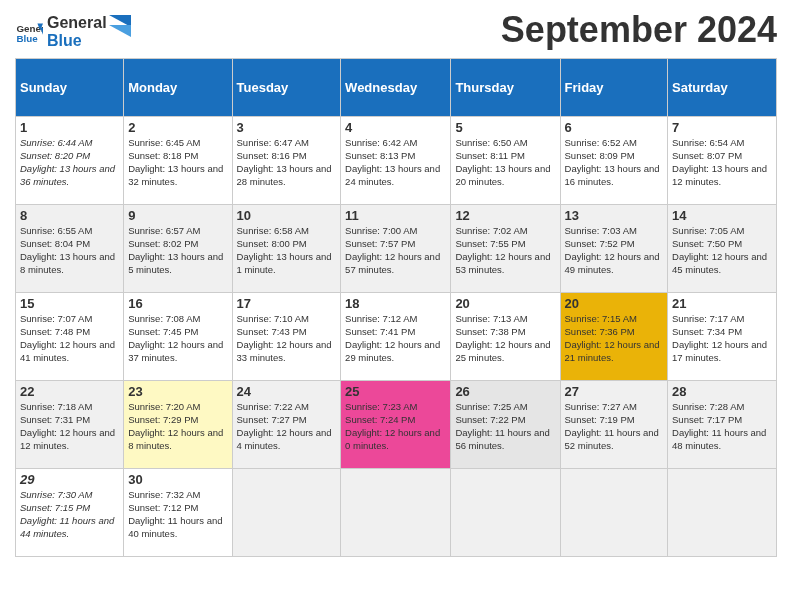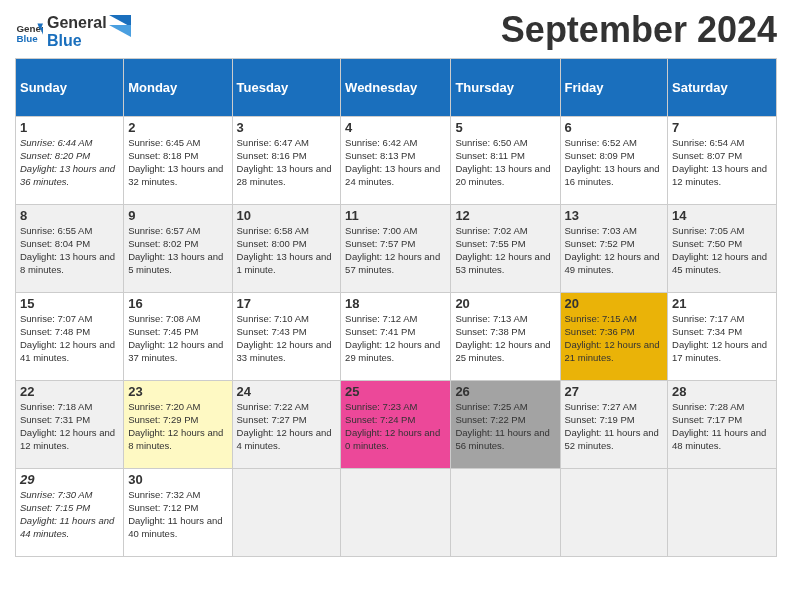--- a/index.html
+++ b/index.html
@@ -273,21 +273,21 @@
             <div class="day-info" style="white-space: pre-line;">Sunrise: 7:22 AM
 Sunset: 7:27 PM
 Daylight: 12 hours and 4 minutes.</div>
           </td>
           <td style="background: #ec4899;">
             <span class="day-num">25</span>
             <div class="day-info" style="white-space: pre-line;">Sunrise: 7:23 AM
 Sunset: 7:24 PM
 Daylight: 12 hours and 0 minutes.</div>
           </td>
-          <td style="background: #a3a3a3;">
+          <td style="background: #e5e5e5;">
             <span class="day-num">26</span>
             <div class="day-info" style="white-space: pre-line;">Sunrise: 7:25 AM
 Sunset: 7:22 PM
 Daylight: 11 hours and 56 minutes.</div>
           </td>
           <td style="background: rgb(240, 240, 240);">
             <span class="day-num">27</span>
             <div class="day-info" style="white-space: pre-line;">Sunrise: 7:27 AM
 Sunset: 7:19 PM
 Daylight: 11 hours and 52 minutes.</div>

